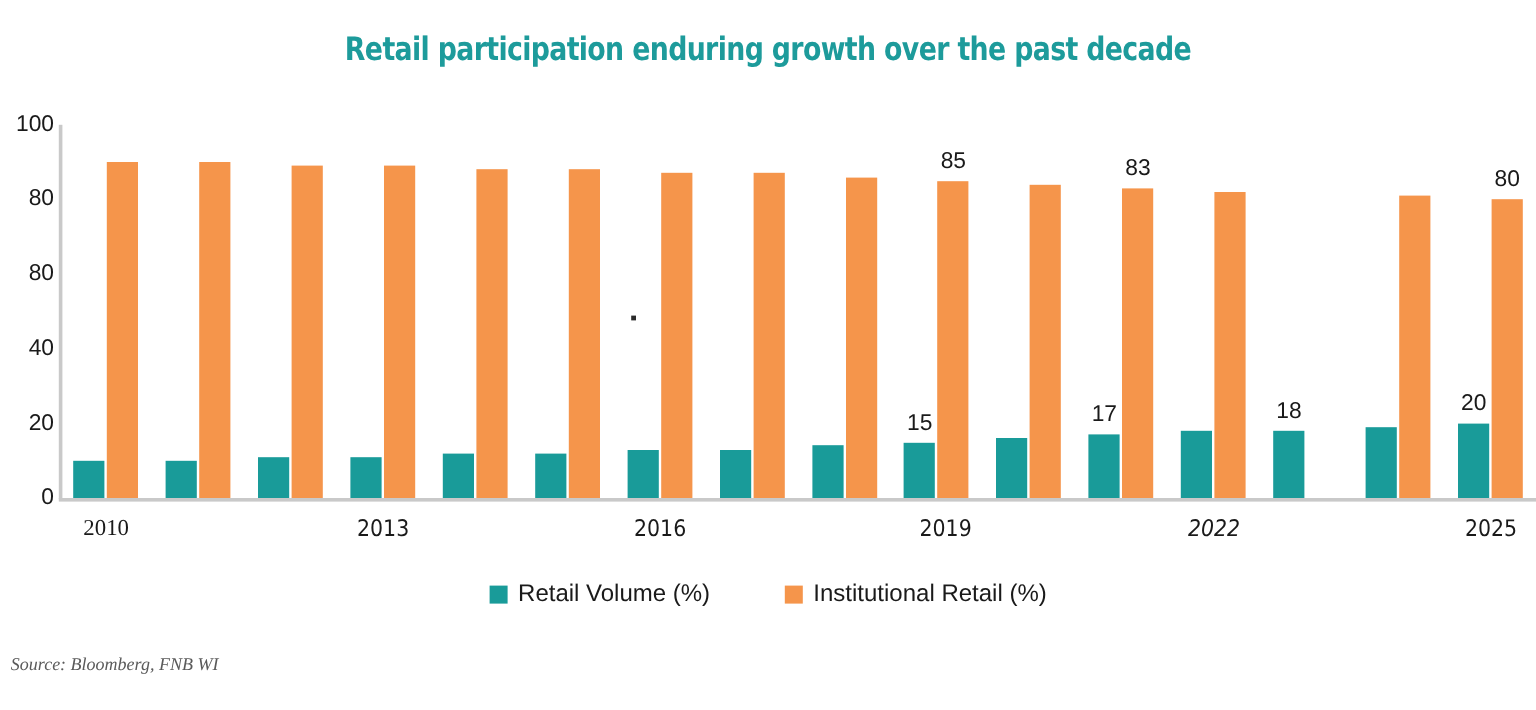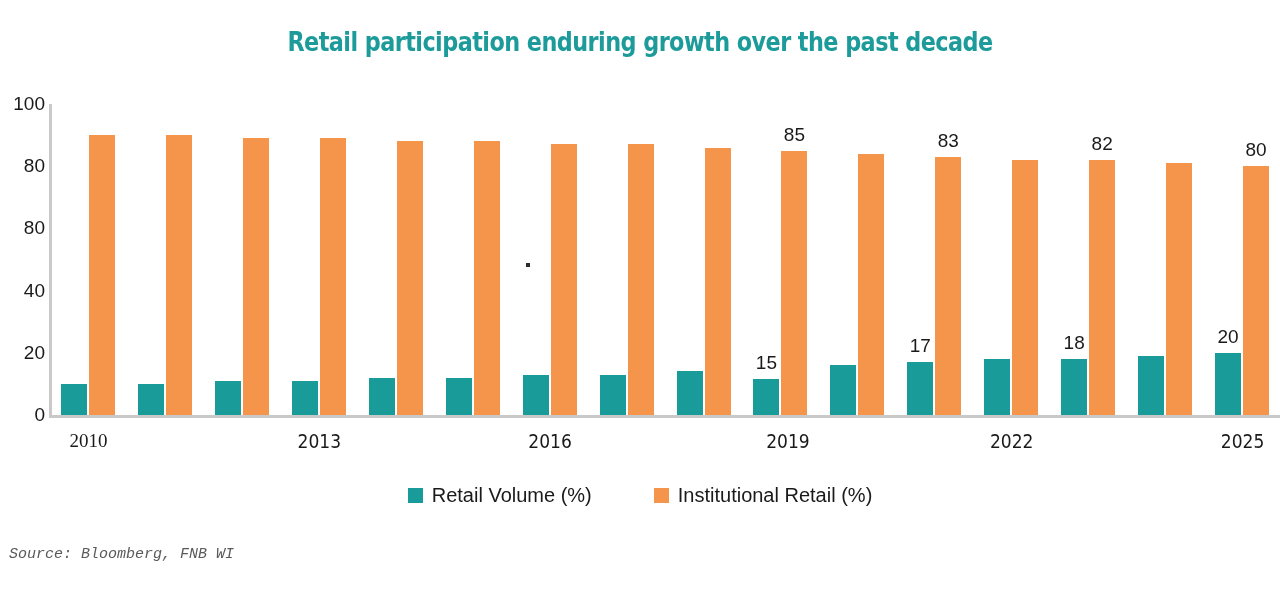--- a/index.html
+++ b/index.html
@@ -110,21 +110,21 @@
   .legend-swatch{
     width:15px;height:15px;display:inline-block;
   }
   .legend-label{
     font-size:20px;color:#1a1a1a;white-space:nowrap;
   }
   
   #source{
     position:absolute;
     left:9px;top:546px;
-    font-family:Liberation Mono, monospace;
+    font-family:Liberation Serif, serif;
     font-style:italic;
     font-size:15px;
     color:#5a5a5a;
     white-space:nowrap;
   }
   #stray-dot{
     position:absolute;
     left:526px;top:263px;
     width:4px;height:4px;
     background:#2b2b2b;
@@ -177,21 +177,21 @@
       </div>
       <div class="group" style="left: 538.562px; width: 76.9375px;">
         <div class="bar retail" style="height: 40.43px; background: rgb(25, 155, 153);"></div>
         <div class="bar inst" style="height: 270.57px; background: rgb(245, 149, 75);"></div>
       </div>
       <div class="group" style="left: 615.5px; width: 76.9375px;">
         <div class="bar retail" style="height: 43.54px; background: rgb(25, 155, 153);"></div>
         <div class="bar inst" style="height: 267.46px; background: rgb(245, 149, 75);"></div>
       </div>
       <div class="group" style="left: 692.438px; width: 76.9375px;">
-        <div class="bar retail" style="height: 36px; background: rgb(25, 155, 153); margin-top: 40px;">
+        <div class="bar retail" style="height: 46px; background: rgb(25, 155, 153); margin-top: 40px;">
           <span class="bar-label">15</span>
         </div>
         <div class="bar inst" style="height: 264.35px; background: rgb(245, 149, 75);">
           <span class="bar-label">85</span>
         </div>
       </div>
       <div class="group" style="left: 769.375px; width: 76.9375px;">
         <div class="bar retail" style="height: 49.76px; background: rgb(25, 155, 153);"></div>
         <div class="bar inst" style="height: 261.24px; background: rgb(245, 149, 75);"></div>
       </div>
@@ -203,44 +203,41 @@
           <span class="bar-label">83</span>
         </div>
       </div>
       <div class="group" style="left: 923.25px; width: 76.9375px;">
         <div class="bar retail" style="height: 55.98px; background: rgb(25, 155, 153);"></div>
         <div class="bar inst" style="height: 255.02px; background: rgb(245, 149, 75);"></div>
       </div>
       <div class="group" style="left: 1000.19px; width: 76.9375px;">
         <div class="bar retail" style="height: 55.98px; background: rgb(25, 155, 153); margin-top: 32px;">
           <span class="bar-label">18</span>
-        </div>
-        <div class="bar inst" style="height: 255.02px; background: rgb(245, 149, 75);">
-          <span class="bar-label">82</span>
         </div>
       </div>
       <div class="group" style="left: 1077.12px; width: 76.9375px;">
         <div class="bar retail" style="height: 59.09px; background: rgb(25, 155, 153);"></div>
         <div class="bar inst" style="height: 251.91px; background: rgb(245, 149, 75);"></div>
       </div>
       <div class="group" style="left: 1154.06px; width: 76.9375px;">
         <div class="bar retail" style="height: 62.2px; background: rgb(25, 155, 153);">
           <span class="bar-label">20</span>
         </div>
         <div class="bar inst" style="height: 248.8px; background: rgb(245, 149, 75);">
           <span class="bar-label">80</span>
         </div>
       </div>
     </div>
   <div id="x-labels">
       <div class="xlabel" style="left: 39.4688px; font-family: Liberation Serif, serif;">2010</div>
       <div class="xlabel" style="left: 270.281px;">2013</div>
       <div class="xlabel" style="left: 501.094px;">2016</div>
       <div class="xlabel" style="left: 739px;">2019</div>
-      <div class="xlabel" style="left: 962.719px;">2022</div>
+      <div class="xlabel" style="left: 962.719px; font-style: italic;">2022</div>
       <div class="xlabel" style="left: 1193.53px;">2025</div>
     </div>
   <div id="stray-dot"></div>
 </div>
 
 <div id="legend">
     <div class="legend-item">
       <span class="legend-swatch" style="background: rgb(25, 155, 153);"></span>
       <span class="legend-label">Retail Volume (%)</span>
     </div>

